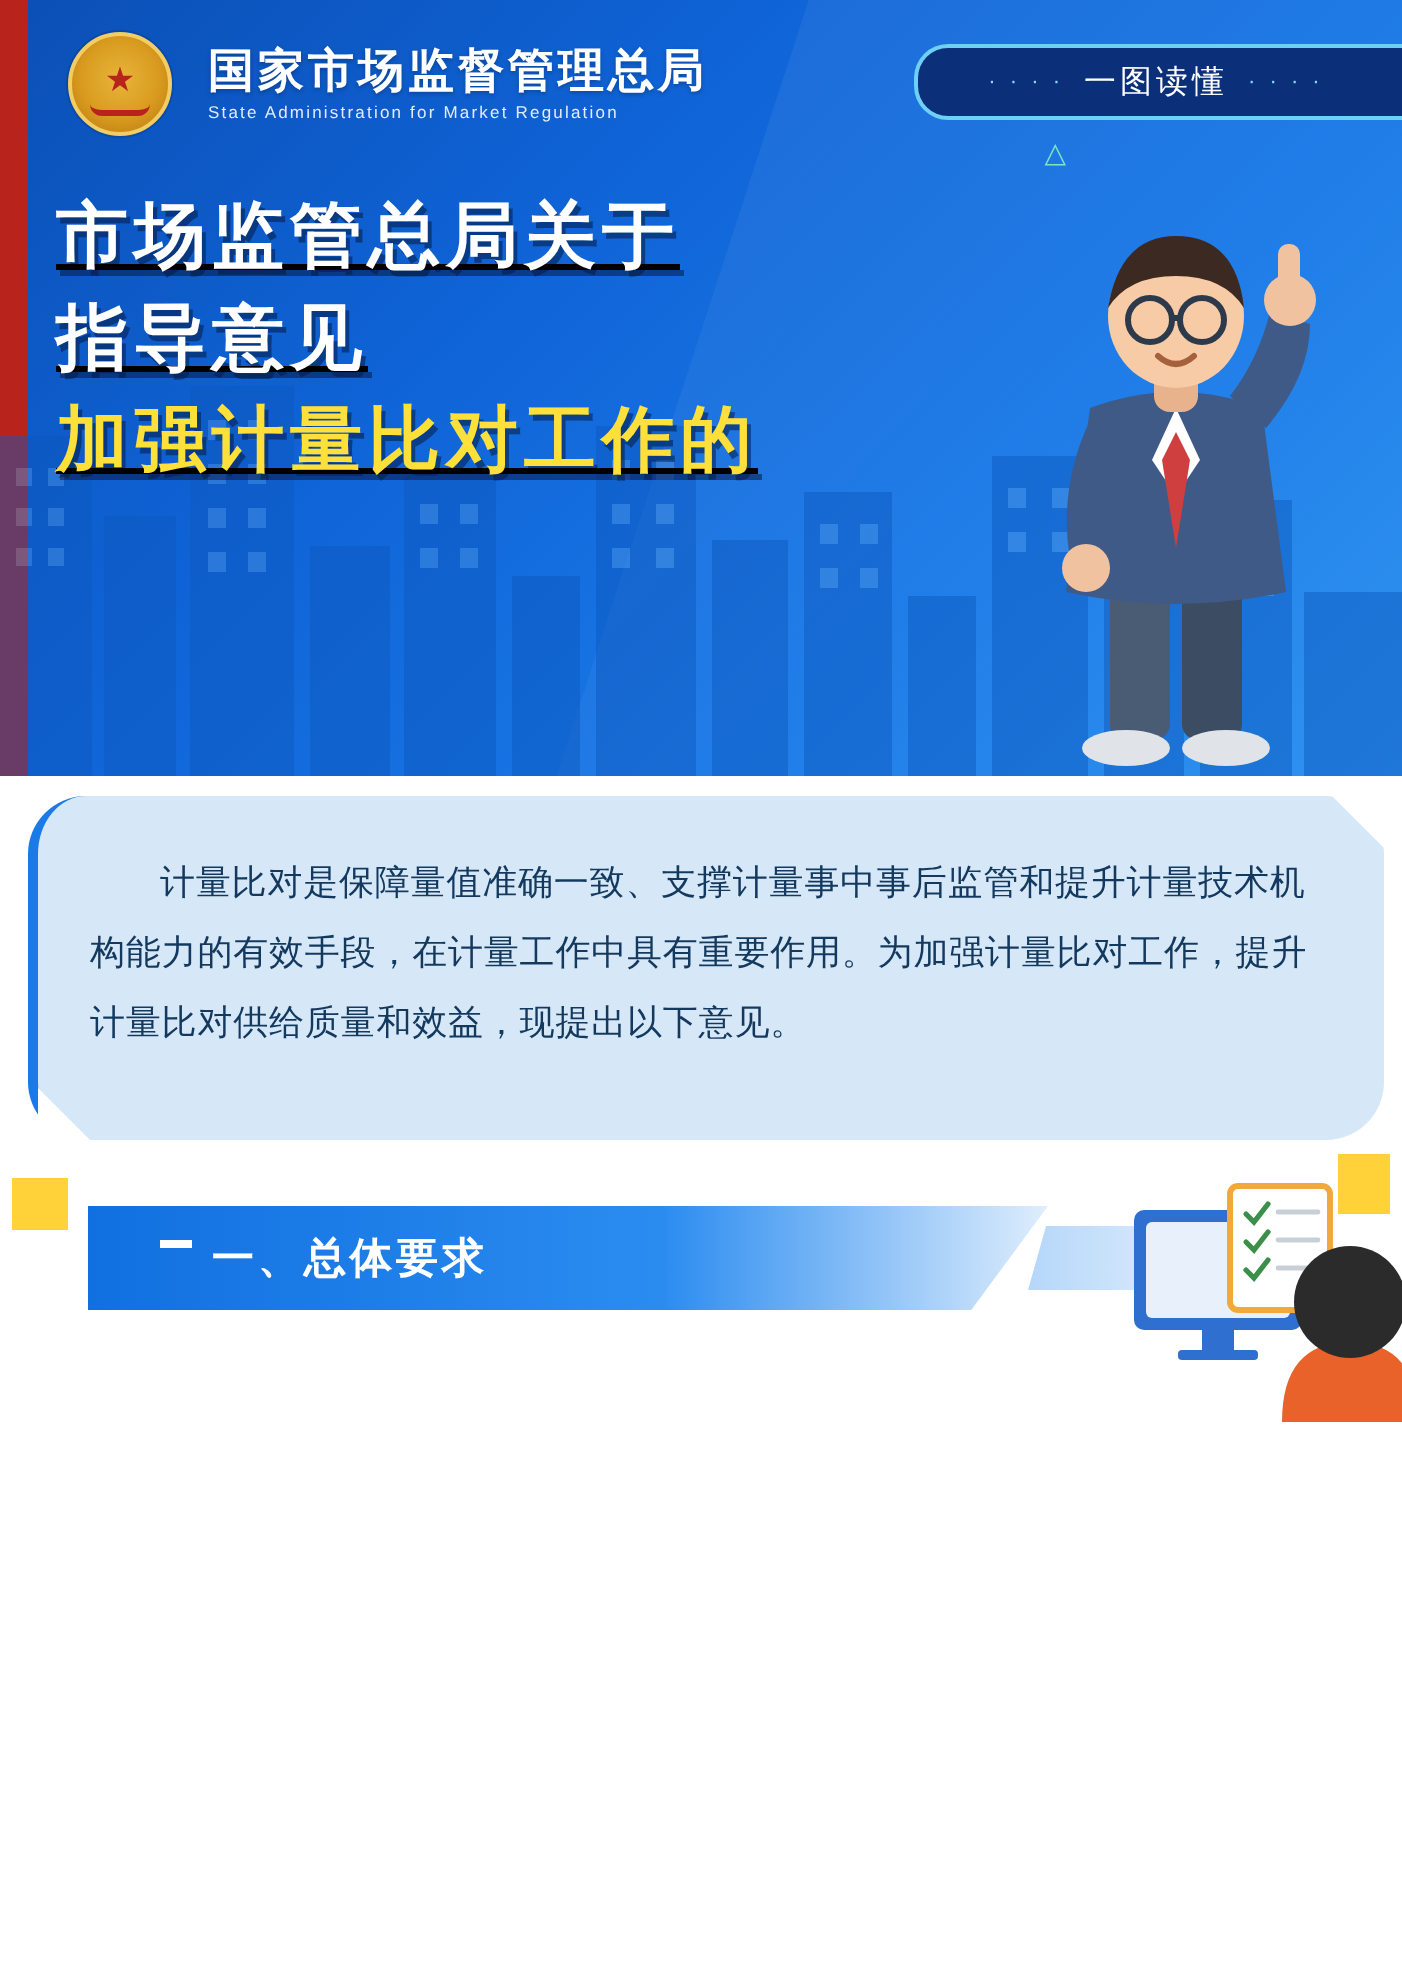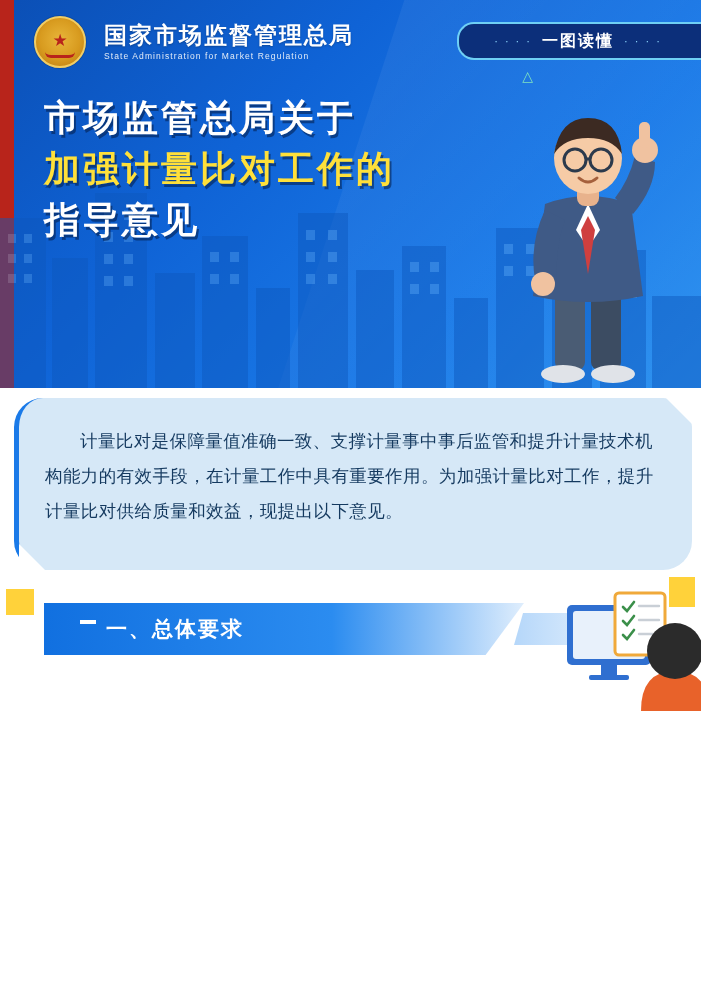--- a/index.html
+++ b/index.html
@@ -118,30 +118,31 @@
     z-index: 6;
   }
   .ribbon .dots {
     color: #8fd8ff;
     font-size: 11px;
     letter-spacing: 2px;
   }
   .ribbon .ribbon-text {
     color: #ffffff;
     font-size: 16px;
-    font-weight: bold;
+    font-weight: normal;
     letter-spacing: 2px;
   }
 
   
   .title-block {
     position: absolute;
-    left: 44px;
+    left: 28px;
     top: 92px;
     z-index: 6;
+    text-decoration: underline;
   }
   .t-line {
     font-size: 36px;
     font-weight: bold;
     letter-spacing: 3px;
     line-height: 1.42;
     color: #ffffff;
     text-shadow: 2px 3px 0 rgba(4,28,70,.55);
   }
   .t-line.highlight {
@@ -357,22 +358,22 @@
   <div class="ribbon">
     <span class="dots">· · · ·</span>
     <span class="ribbon-text">一图读懂</span>
     <span class="dots">· · · ·</span>
   </div>
 
   <div class="triangle-mark">△</div>
 
   <div class="title-block">
     <div class="t-line">市场监管总局关于</div>
+    <div class="t-line">指导意见</div>
     <div class="t-line highlight">加强计量比对工作的</div>
-    <div class="t-line">指导意见</div>
   </div>
 
   <svg class="person" viewBox="0 0 190 300">
 
     <rect x="62" y="196" width="30" height="86" rx="8" fill="#4a5c74"></rect>
     <rect x="98" y="196" width="30" height="86" rx="8" fill="#3c4c62"></rect>
     <ellipse cx="70" cy="286" rx="22" ry="9" fill="#e0e3e8"></ellipse>
     <ellipse cx="120" cy="286" rx="22" ry="9" fill="#e0e3e8"></ellipse>
 
     <path d="M52 116 q43 -16 86 0 l12 92 q-55 12 -110 0 z" fill="#3f5a86"></path>

